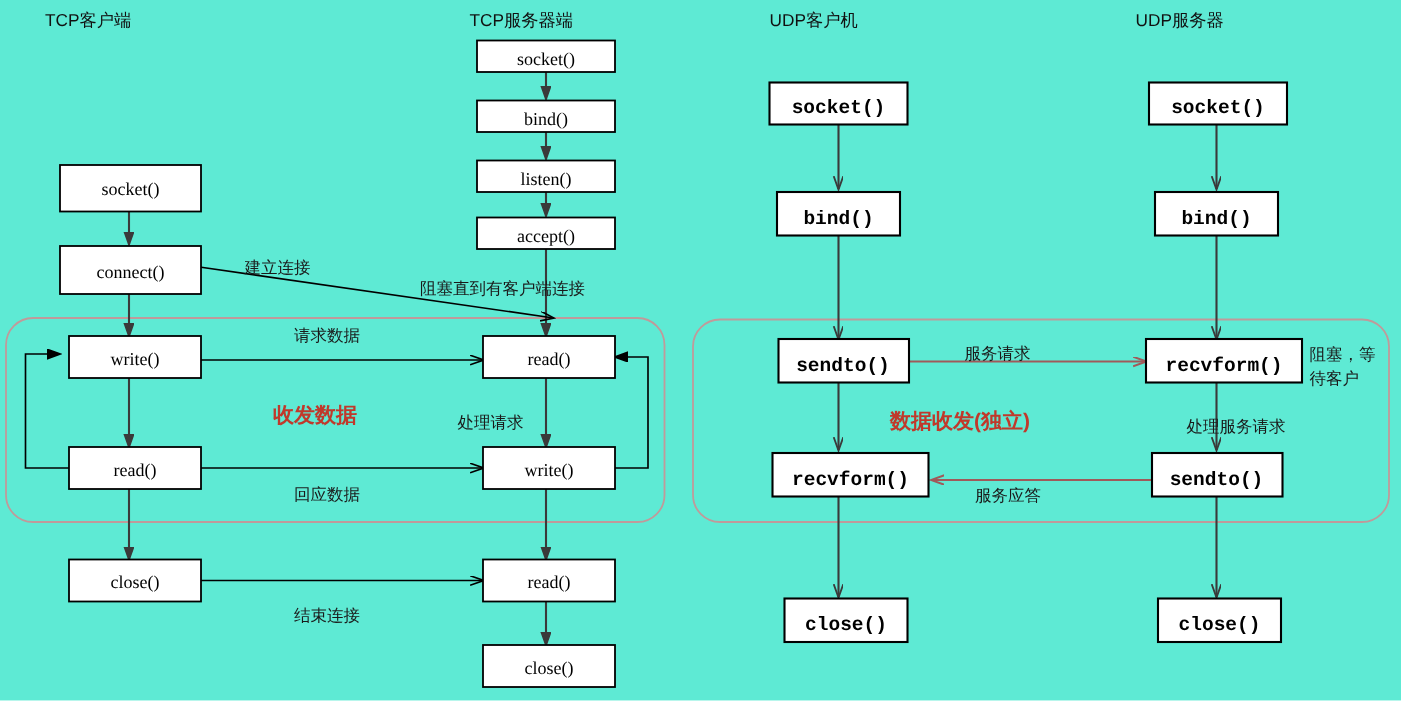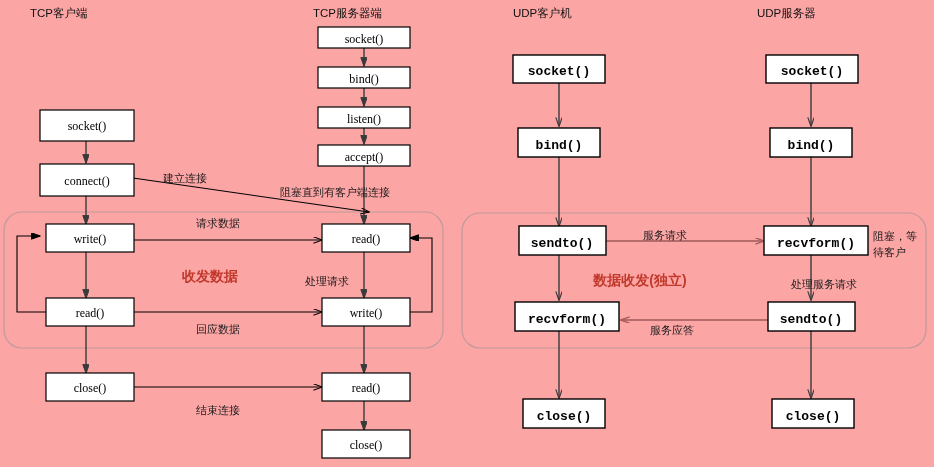--- a/index.html
+++ b/index.html
@@ -1,18 +1,18 @@
 <!DOCTYPE html>
 <html><head>
 <meta charset="utf-8">
 <style>
   html,body{margin:0;padding:0;background:#ffffff;}
   body{width:934px;height:467px;overflow:hidden;
        font-family:"Liberation Serif",serif;}
-  #stage{position:relative;width:934px;height:467px;background:#fca5a5;}
+  #stage{position:relative;width:934px;height:467px;background:#5eead4;}
   svg{position:absolute;left:0;top:0;width:934px;height:467px;}
   .col-title{font-family:"Liberation Sans",sans-serif;font-size:11.5px;fill:#111;}
   .boxtxt-serif{font-family:"Liberation Serif",serif;font-size:12px;fill:#000;}
   .boxtxt-mono{font-family:"Liberation Mono",monospace;font-size:13px;font-weight:bold;fill:#000;}
   .lbl{font-family:"Liberation Sans",sans-serif;font-size:11px;fill:#1a1a1a;}
   .redlbl{font-family:"Liberation Sans",sans-serif;font-size:14px;font-weight:bold;fill:#c0392b;}
   .bx{fill:#ffffff;stroke:#000000;stroke-width:1.2;}
   .bx2{fill:#ffffff;stroke:#000000;stroke-width:1.4;}
   .ln{stroke:#3a3a3a;stroke-width:1.4;fill:none;}
   .lnk{stroke:#000000;stroke-width:1.1;fill:none;}

